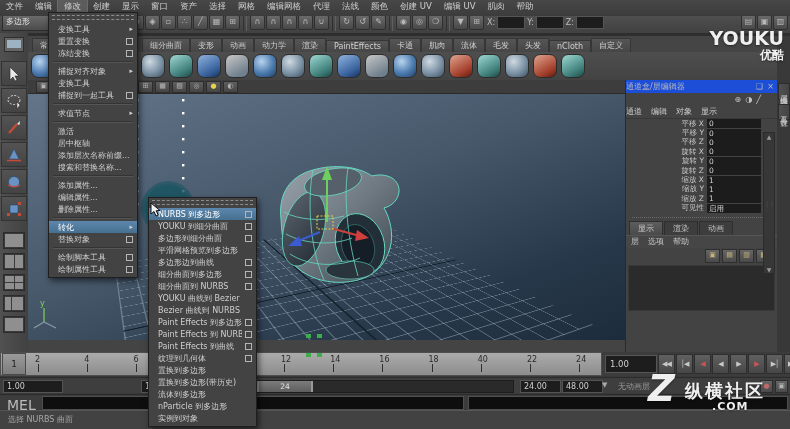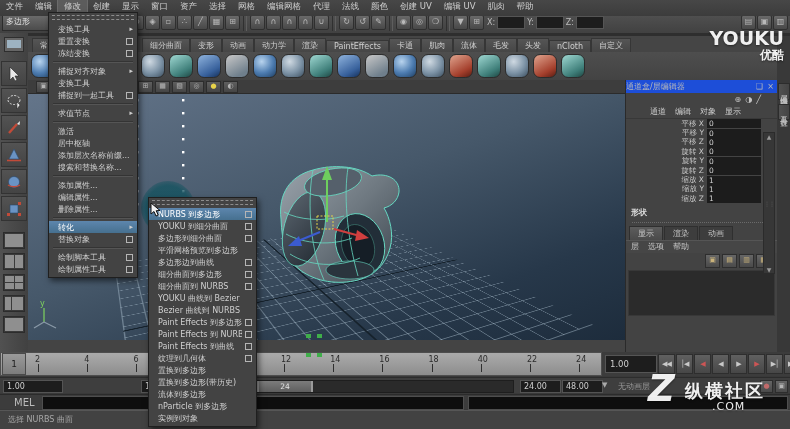--- a/index.html
+++ b/index.html
@@ -86,21 +86,21 @@
   .mi.hl{background:linear-gradient(#5d86ad,#46708f);color:#fff}
   .mi.sep{height:0;min-height:0;padding:0;margin:2px 4px;border-top:1px solid #343434;border-bottom:1px solid #555}
   
   #cursor{left:150px;top:203px;z-index:30}
   
   #chpanel{left:625px;top:80px;width:152px;height:272px;background:#434343;border-left:1px solid #2a2a2a;box-sizing:border-box}
   .cb-title{height:13px;background:#1d4ed8;text-align:left;font-size:8px;line-height:13px;color:#b9b9b9;position:relative}
   .cb-title .wbtn{position:absolute;top:1px;font-size:8px;color:#bbb;line-height:11px}
   .cb-title .wb1{right:14px}.cb-title .wb2{right:3px}
   .cb-icons{height:12px;display:flex;justify-content:flex-end;gap:4px;padding-right:16px;font-size:8px;color:#c5c5c5;align-items:center}
-  .cb-menu{height:13px;display:flex;gap:9px;padding-left:24px;font-size:8px;align-items:center;color:#cfcfcf;border-bottom:1px solid #383838}
+  .cb-menu{height:13px;display:flex;gap:9px;padding-left:0;font-size:8px;align-items:center;color:#cfcfcf;border-bottom:1px solid #383838}
   .cb-obj{height:13px;background:#383838;font-size:8.5px;font-weight:bold;color:#e2e2e2;line-height:13px;padding-left:4px;position:relative}
   .cb-obj .up{position:absolute;right:3px;top:0;font-size:7px;color:#aaa}
   .ch-row{height:9.4px;display:flex;justify-content:flex-end;align-items:center;padding-right:16px}
   .ch-name{font-size:7.5px;color:#c9c9c9;margin-right:3px;white-space:nowrap}
   .ch-val{width:52px;height:9px;background:#1c1c1c;font-size:7.5px;color:#cfcfcf;padding-left:2px;line-height:9px;flex:none}
   .cb-shapes{font-size:8px;font-weight:bold;color:#dedede;padding:3px 0 0 5px}
   .cb-scroll{position:absolute;right:2px;top:52px;width:10px;height:140px;background:#373737;border:1px solid #2b2b2b;
              display:flex;flex-direction:column;align-items:center;justify-content:space-between;font-size:6px;color:#999}
   .cb-dash{border-top:1px dotted #6a6a6a;margin:4px 6px 3px}
   .le-tabs{display:flex;gap:1px;padding-left:3px;margin-top:2px}
@@ -138,33 +138,33 @@
   .rs-track{position:absolute;left:212px;top:2px;width:300px;height:11px;background:#2a2a2a;border:1px solid #1e1e1e}
   .rs-bar{position:absolute;left:44px;top:0;width:56px;height:11px;background:linear-gradient(#7c7c7c,#5e5e5e);
           border-left:2px solid #9a9a9a;border-right:2px solid #9a9a9a;color:#e2e2e2;font-size:7.5px;text-align:center;line-height:11px;box-sizing:border-box}
   .rs-dd{position:absolute;left:602px;top:3px;font-size:7px;color:#aaa}
   .rs-layer{position:absolute;left:618px;top:3px;font-size:8px;color:#9a9a9a;white-space:nowrap}
   .rs-icos{position:absolute;right:2px;top:2px;display:flex;gap:2px}
   .rs-ico{width:11px;height:11px;background:linear-gradient(#666,#4a4a4a);border:1px solid #2d2d2d;
           font-size:7px;text-align:center;line-height:10px;color:#c06a6a}
   
   #cmdline{left:0;top:394px;width:790px;height:15px;background:#3c3c3c;border-top:1px solid #2b2b2b;box-sizing:border-box}
-  #cmdline .mel{position:absolute;left:14px;top:2px;font-size:10px;color:#bbb}
+  #cmdline .mel{position:absolute;left:7px;top:2px;font-size:14px;color:#bbb}
   .cmd-fld{position:absolute;top:1px;height:12px;background:#0e0e0e;border:1px solid #4e4e4e}
   #helpline{left:0;top:410px;width:790px;height:19px;background:#424242;border-top:1px solid #565656;
             font-size:8px;color:#a8a8a8;padding:3px 0 0 8px;box-sizing:border-box}
   
   .wm{z-index:40;pointer-events:none;color:rgba(255,255,255,.93);text-shadow:0 1px 2px rgba(0,0,0,.45)}
   #wm-youku{right:6px;top:29px;text-align:right}
   #wm-youku .yk1{font-size:19px;font-weight:bold;letter-spacing:0px;line-height:18px}
   #wm-youku .yk2{font-size:12px;font-weight:bold}
   #wm-site{left:648px;top:369px;width:140px}
   #wm-site .z{position:absolute;left:0;top:2px;font-size:37px;font-weight:bold;font-style:italic;line-height:36px}
   #wm-site .nm{position:absolute;left:37px;top:10px;font-size:18px;font-weight:bold;letter-spacing:2px;white-space:nowrap}
-  #wm-site .cm{position:absolute;left:64px;top:31px;font-size:11px;font-weight:normal;letter-spacing:1px}
+  #wm-site .cm{position:absolute;left:64px;top:31px;font-size:11px;font-weight:bold;letter-spacing:1px}
 </style>
 </head>
 <body>
 
 <div id="menubar" class="abs">
   <span>文件</span>
     <span>编辑</span>
     <span>修改</span>
     <span>创建</span>
     <span>显示</span>
@@ -494,23 +494,26 @@
       <div class="ch-row">
         <span class="ch-name">缩放 Y</span>
         <span class="ch-val">1</span>
       </div>
 
       <div class="ch-row">
         <span class="ch-name">缩放 Z</span>
         <span class="ch-val">1</span>
       </div>
 
-
-  </div>
-  <div class="cb-shapes">形状</div>
+      <div class="ch-row">
+        <span class="ch-name">可见性</span>
+        <span class="ch-val">启用</span>
+      </div>
+
+  </div>
   <div class="cb-scroll">
     <span>▲</span>
     <span style="letter-spacing:-1px;color:#6a6a6a">⋮⋮</span>
     <span>▼</span>
   </div>
   <div class="cb-dash"></div>
   <div class="le-tabs">
     <span class="le-tab active">显示</span>
       <span class="le-tab">渲染</span>
       <span class="le-tab">动画</span>

